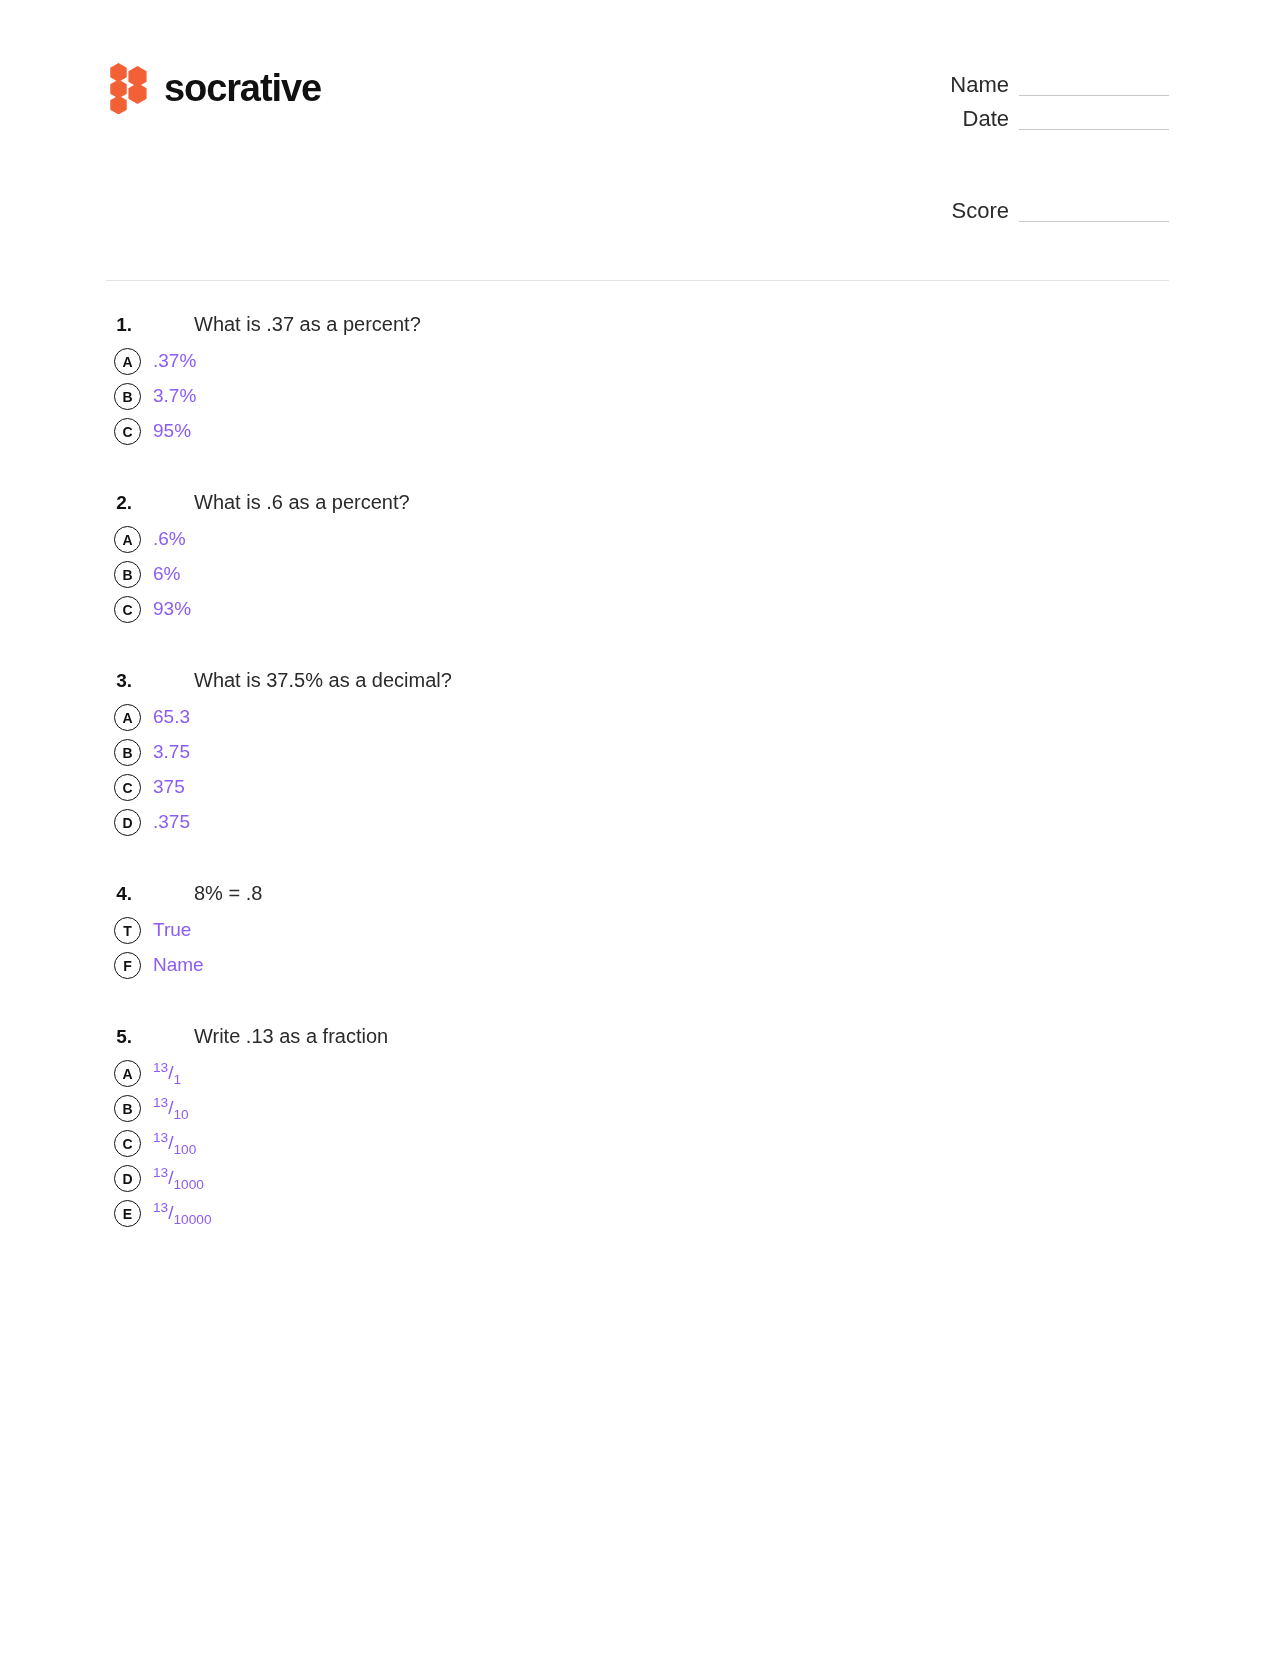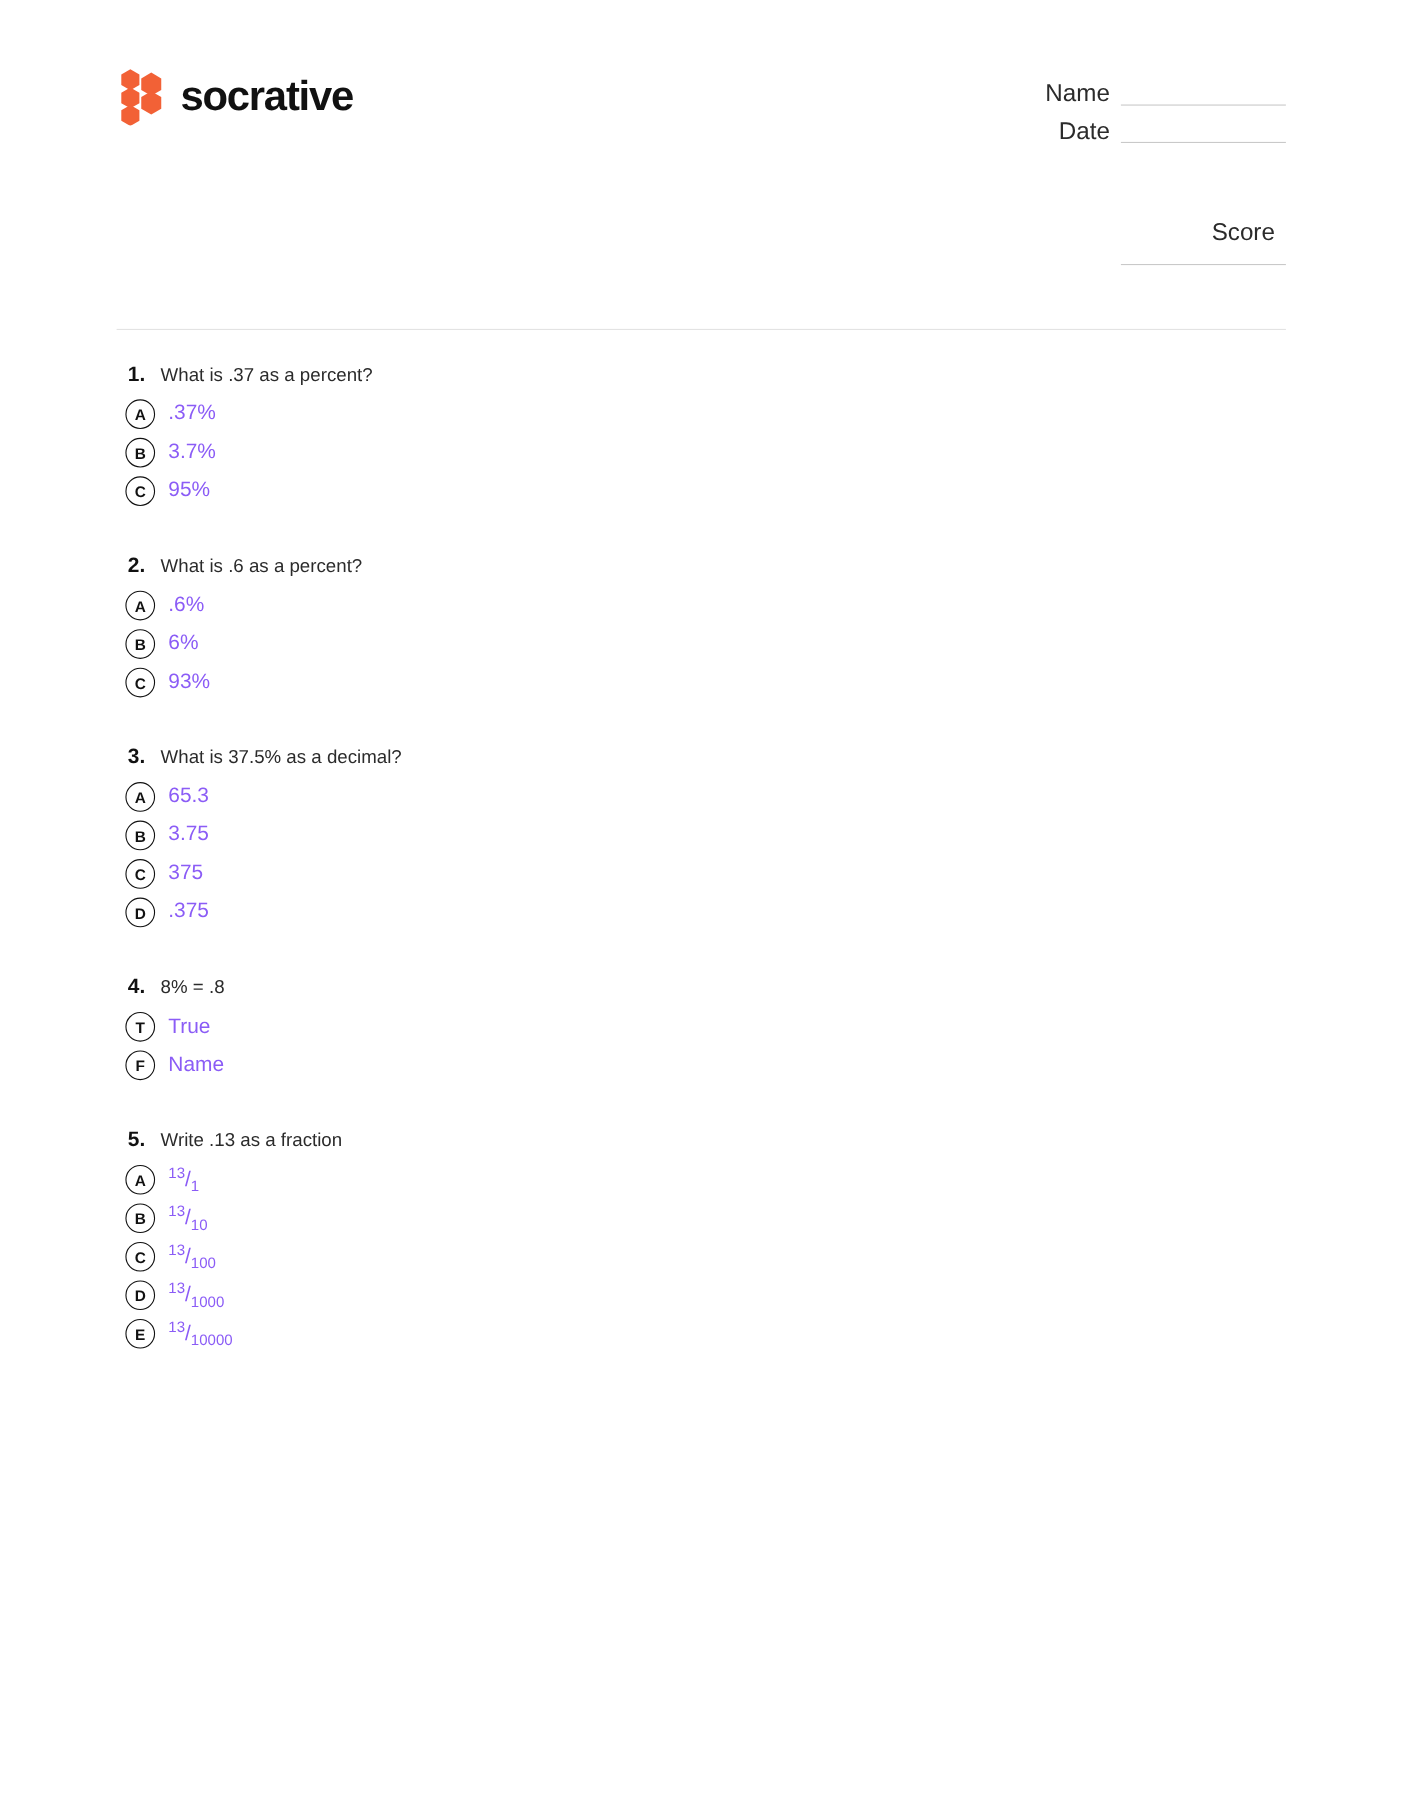--- a/index.html
+++ b/index.html
@@ -64,21 +64,20 @@
     padding-right: 10px;
     line-height: 1;
   }
   .meta-line {
     width: 150px;
     border-bottom: 1.5px solid #c9c9c9;
     height: 18px;
   }
   .meta-row.score {
     margin-top: 70px;
-    flex-direction: column;
   }
 
   
   .title-block {
     display: flex;
     justify-content: space-between;
     align-items: flex-start;
   }
   .quiz-title {
     font-size: 43px;
@@ -111,23 +110,24 @@
     width: 40px;
     min-width: 40px;
     text-align: right;
     font-size: 19px;
     font-weight: 700;
     color: #111111;
     padding-right: 14px;
     box-sizing: border-box;
   }
   .q-text {
-    font-size: 17px;
+    font-size: 20px;
     color: #2b2b2b;
     line-height: 1.3;
+    margin-left: 48px;
   }
 
   .option {
     display: flex;
     align-items: center;
     margin-bottom: 8px;
   }
   .bubble {
     width: 27px;
     height: 27px;

